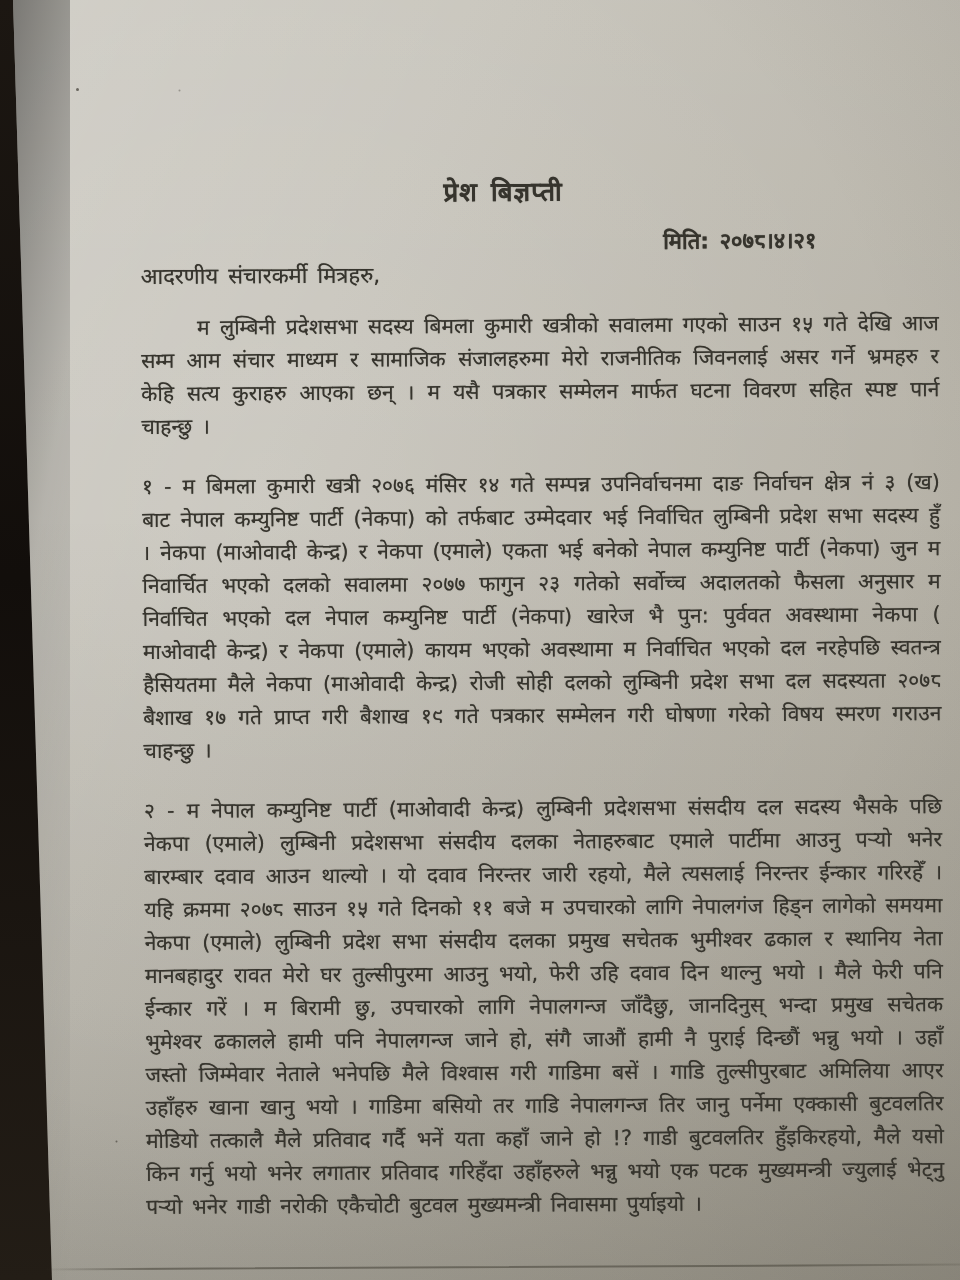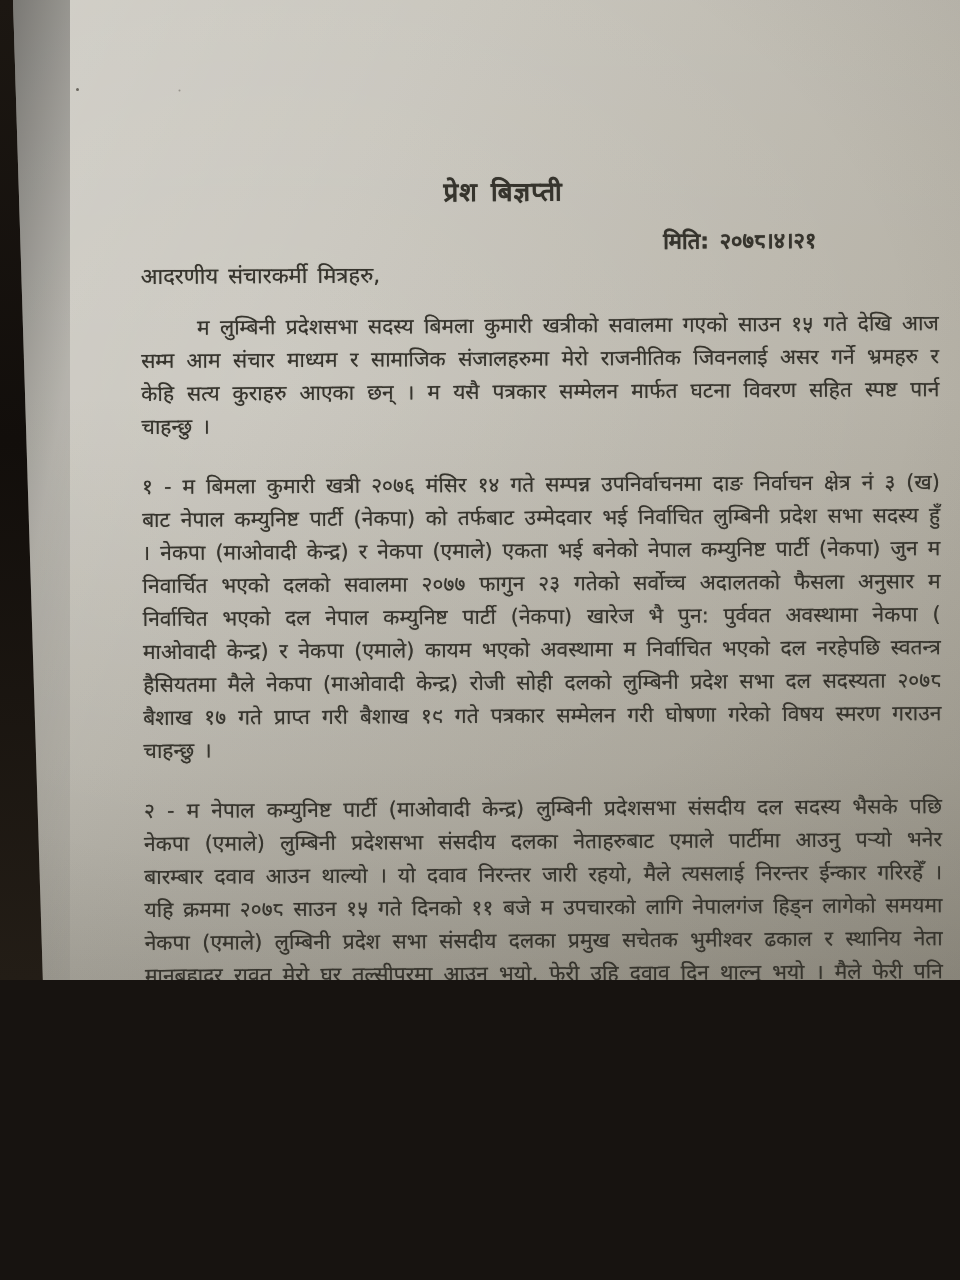--- a/index.html
+++ b/index.html
@@ -9,21 +9,21 @@
     --ink:#36342d;
   }
   *{margin:0;padding:0;box-sizing:border-box;}
   html,body{width:960px;height:1280px;overflow:hidden;}
   body{
     background:var(--background);
     font-family:"DejaVu Sans","Liberation Sans",sans-serif;
     position:relative;
   }
   .photo{
-    position:absolute;inset:0;width:960px;height:980px;overflow:hidden;
+    position:absolute;inset:0;width:960px;height:1280px;overflow:hidden;
     background:
       linear-gradient(to bottom, #1c1712 0%, #120e0b 45%, #231d16 100%);
   }
   
   .paper{
     position:absolute;inset:0;
     clip-path:polygon(13px 0px, 960px 0px, 960px 1280px, 52px 1280px);
     background-color:var(--paper);
     background-image:
       linear-gradient(115deg, rgba(255,255,255,0.16) 0%, rgba(255,255,255,0.02) 30%, rgba(84,74,52,0.14) 78%, rgba(70,62,44,0.20) 100%),

